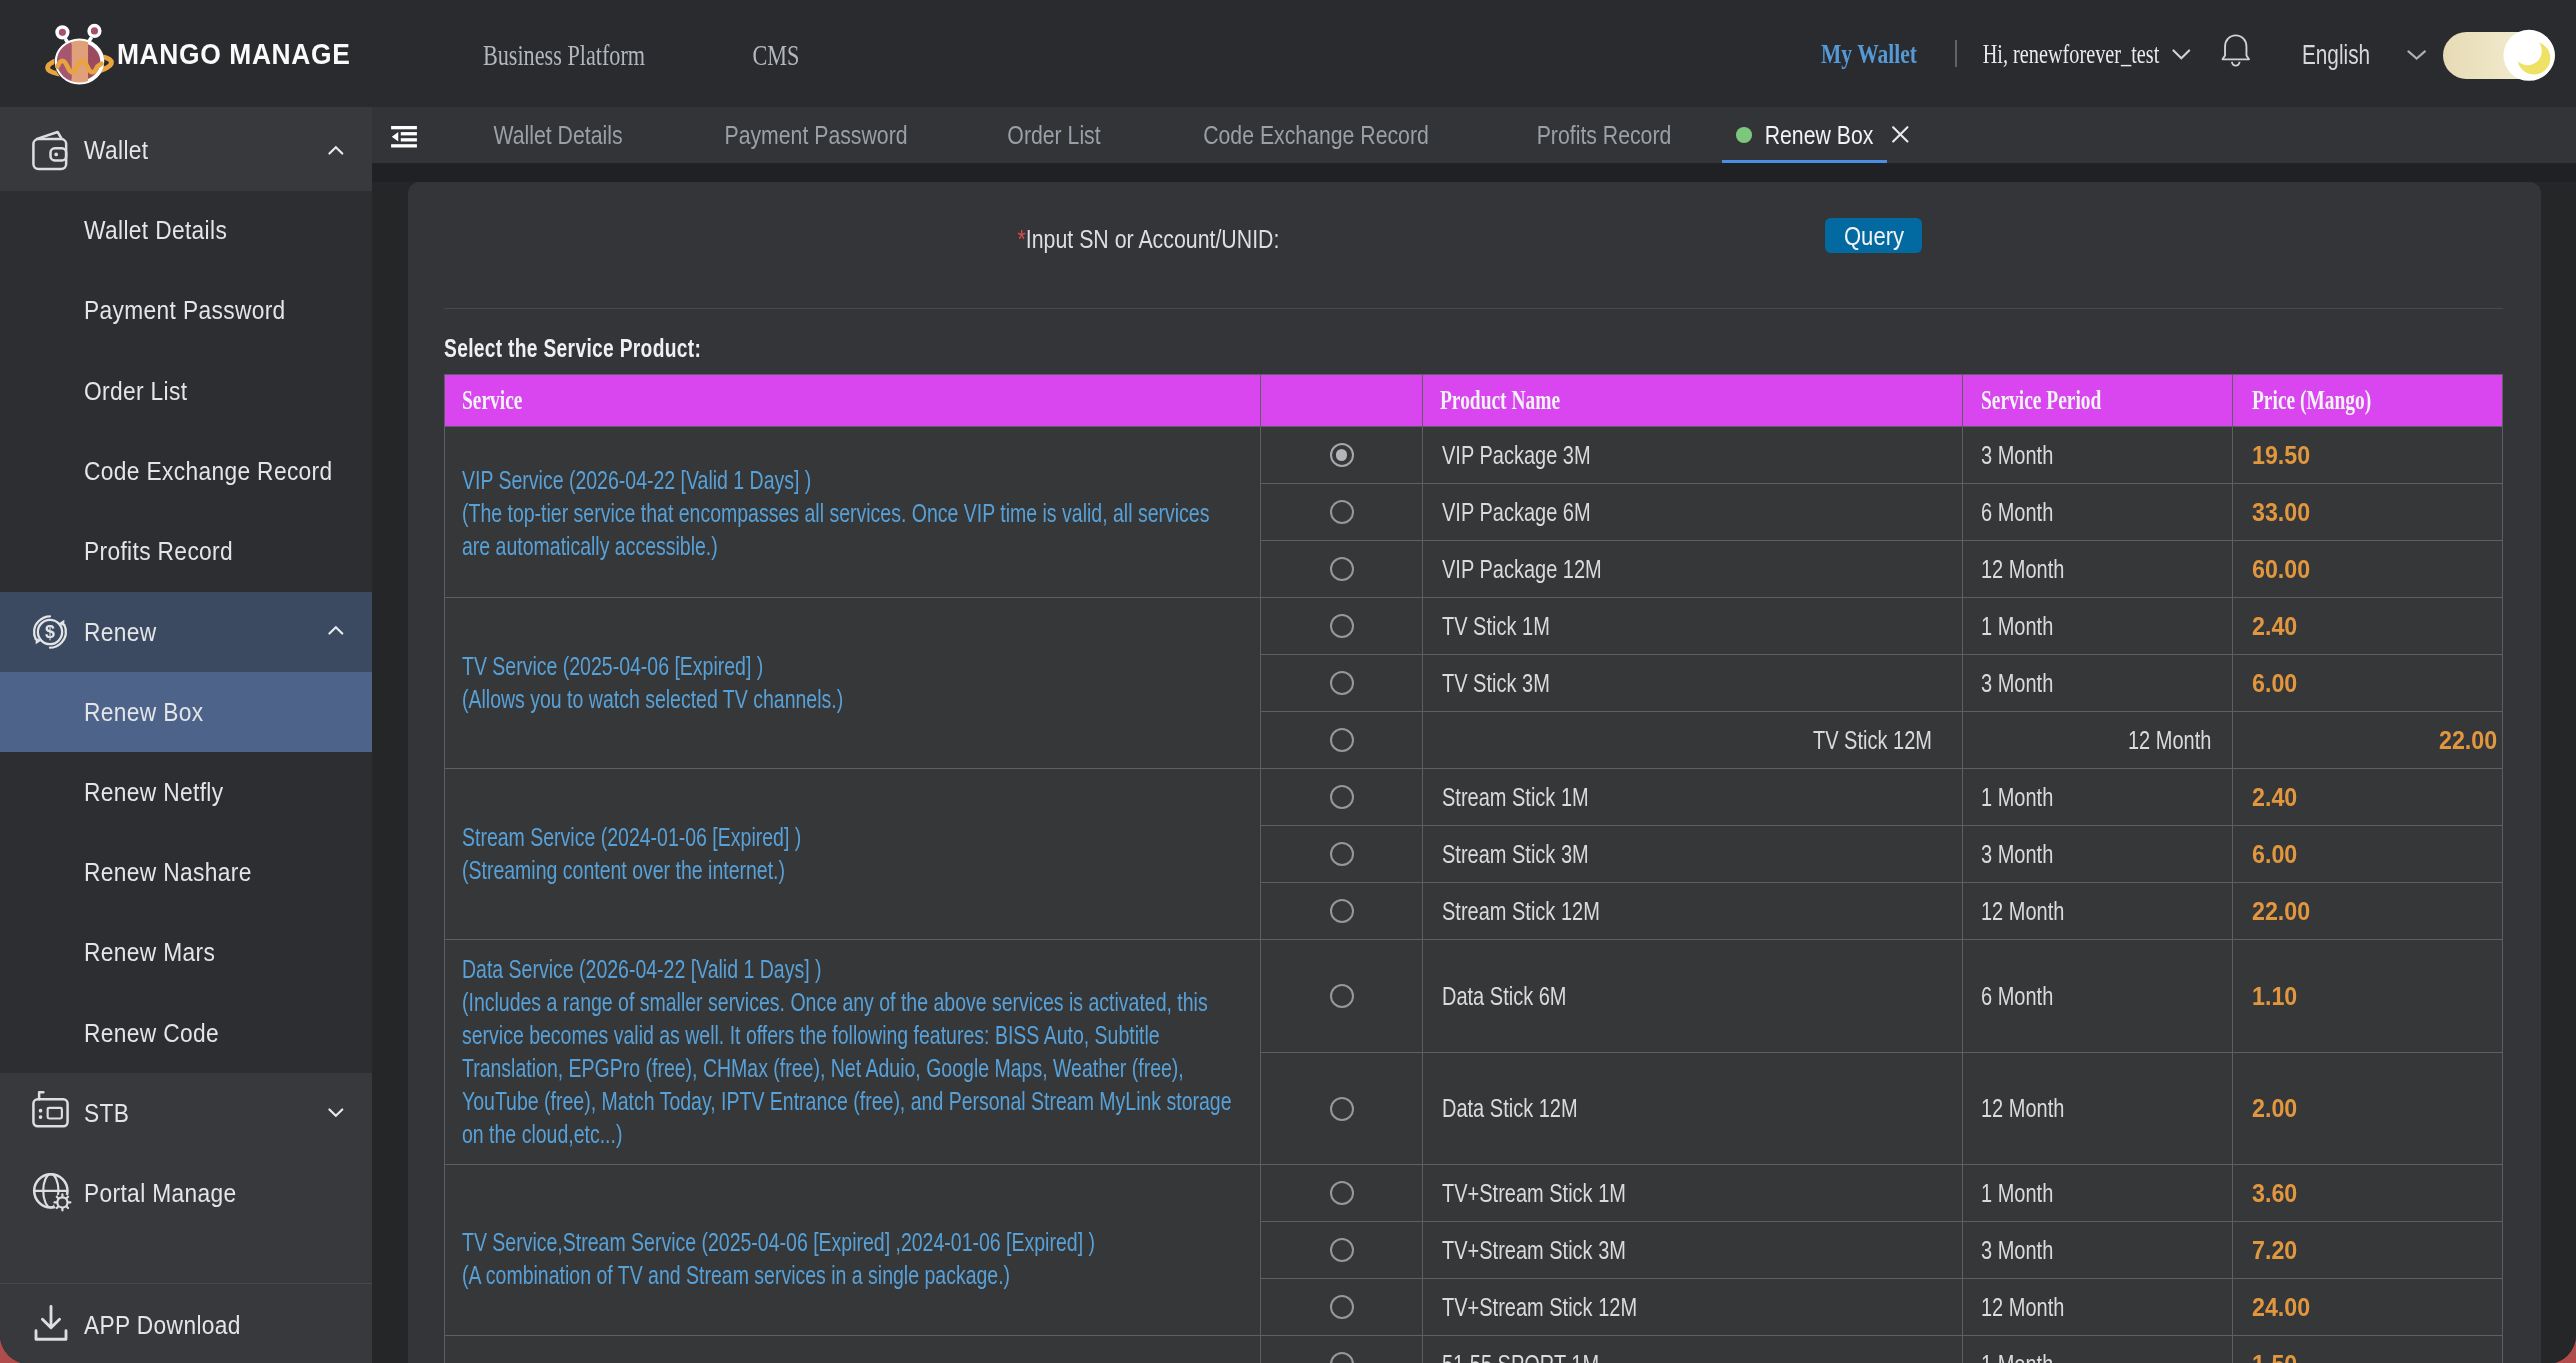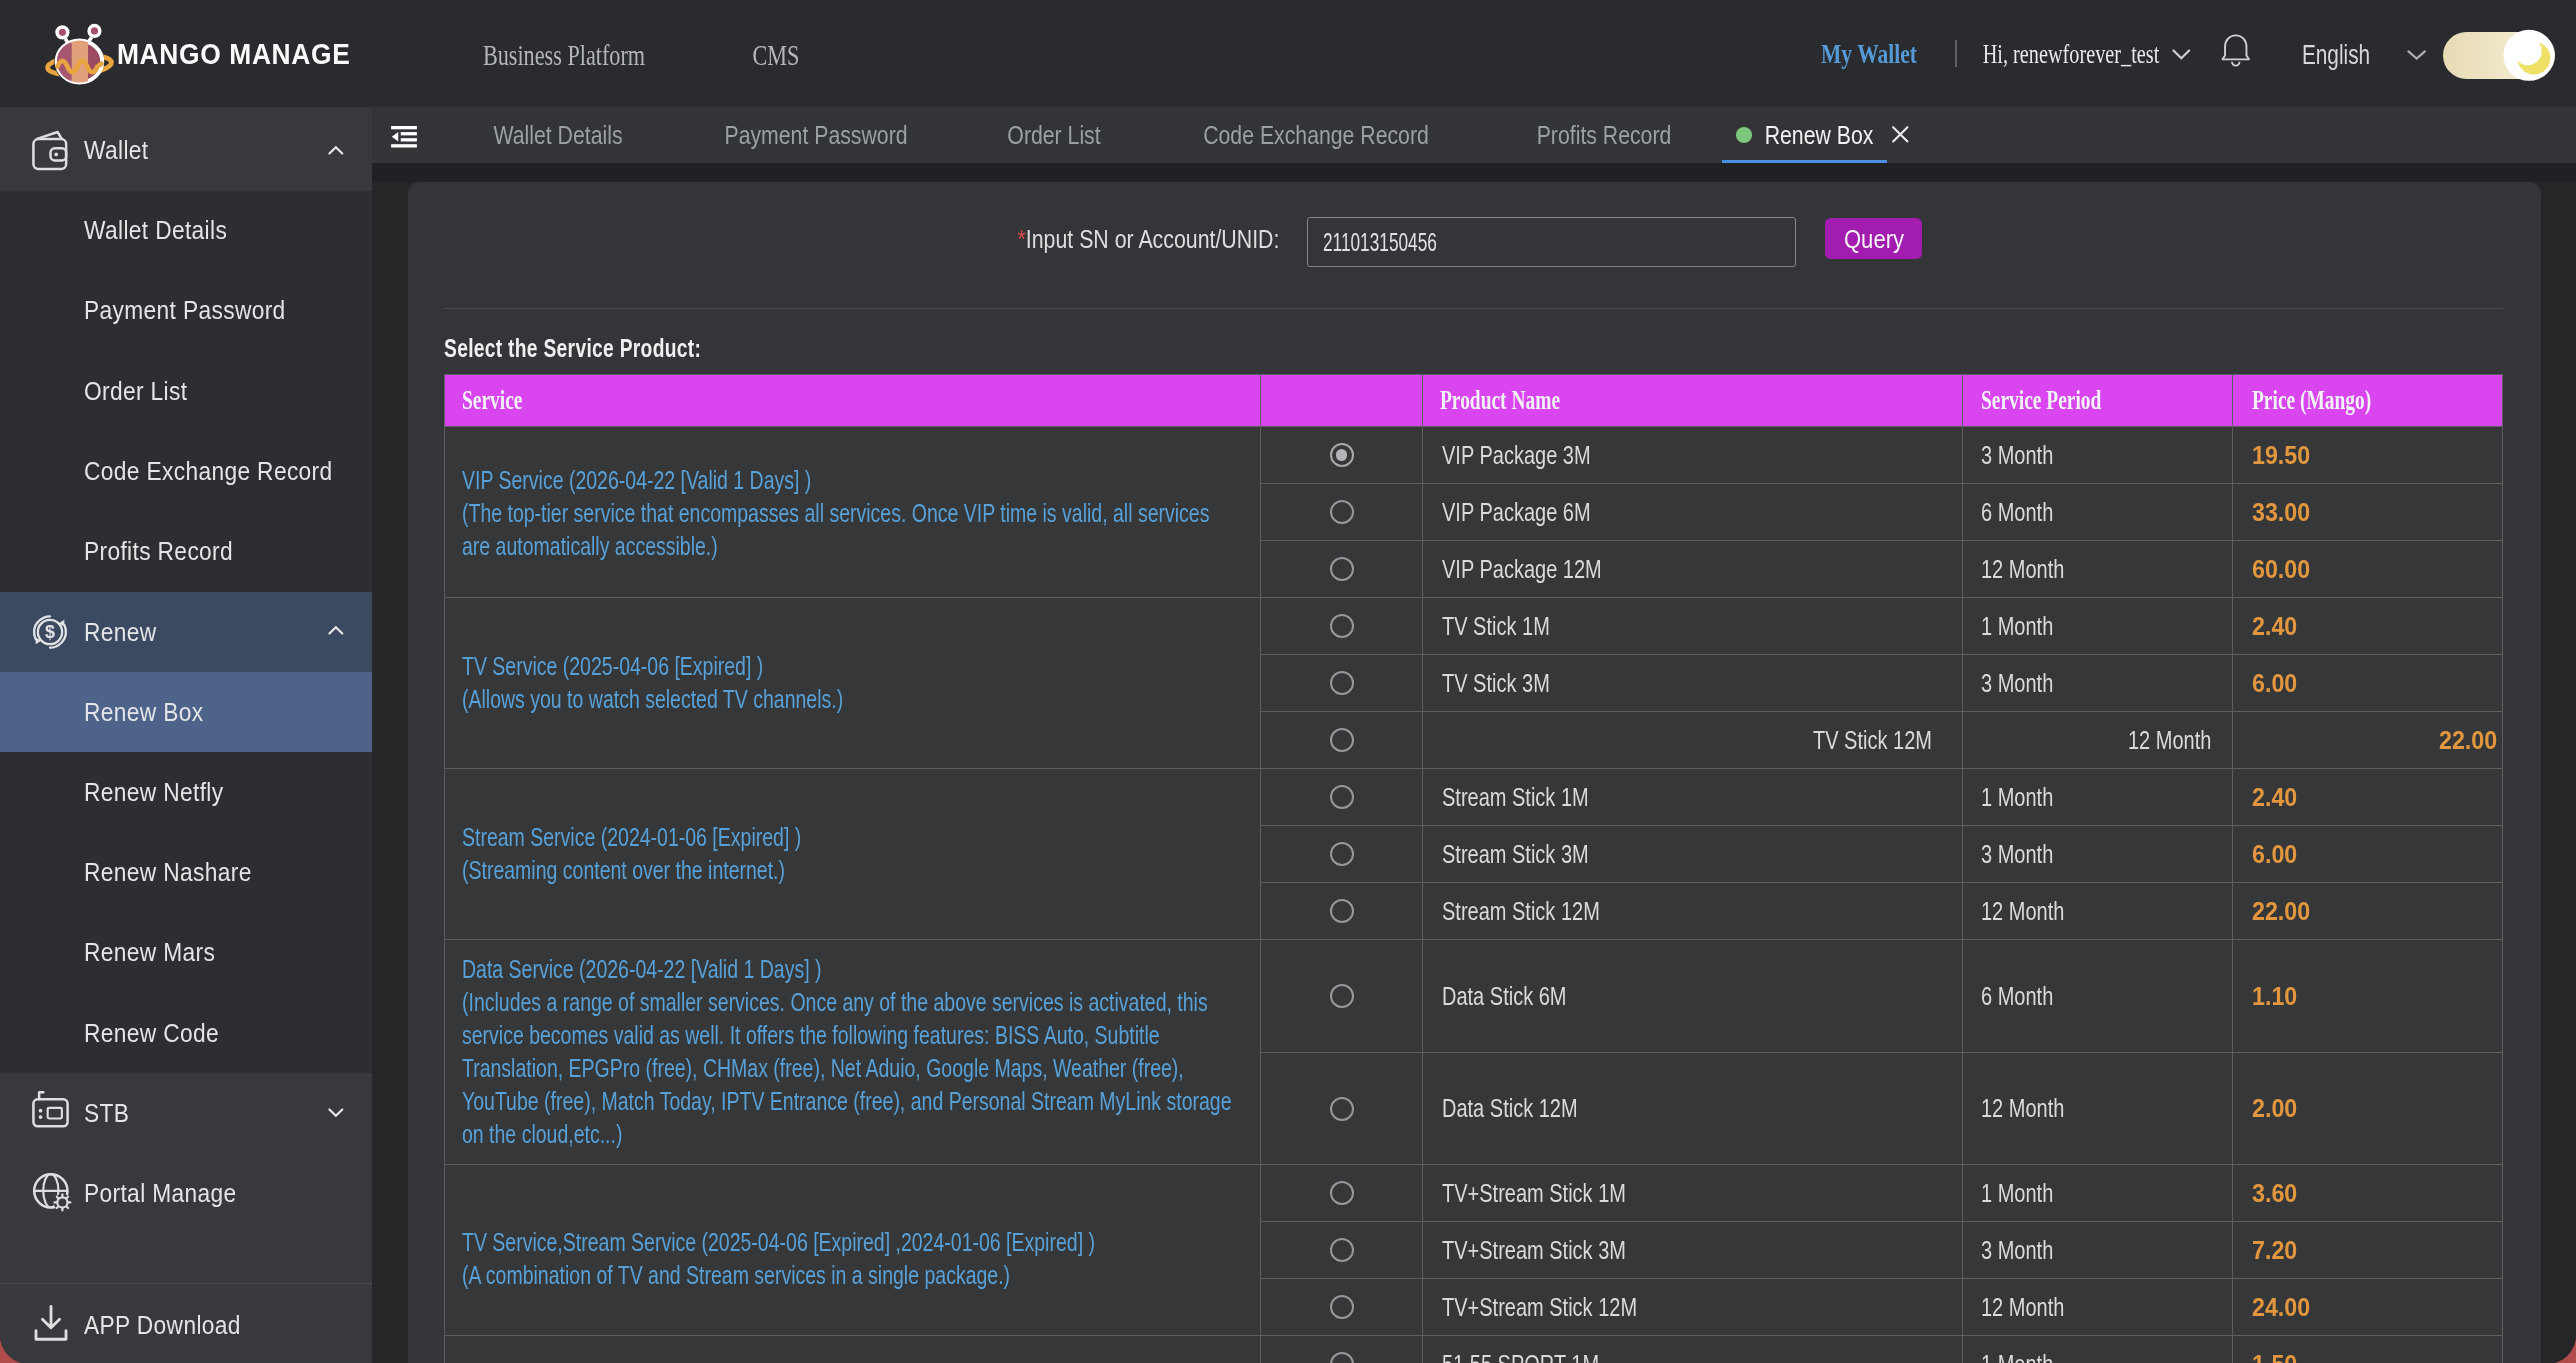--- a/index.html
+++ b/index.html
@@ -11,21 +11,21 @@
   .ctr{transform:translate(-50%,-50%);white-space:nowrap;}
   .serifnav{font-family:"Liberation Serif",serif;font-size:30px;color:#b3b7bd;}
   .mitem{position:absolute;left:84px;transform:translateY(-50%) scaleX(0.875);transform-origin:left center;font-family:"Liberation Sans",sans-serif;font-size:26px;color:#e3e5e7;letter-spacing:0.4px;white-space:nowrap;}
   .tabbar{position:absolute;left:372px;top:107px;width:2204px;height:56px;background:#323438;}
   .tab{position:absolute;top:135px;transform:translate(-50%,-50%) scaleX(0.85);font-family:"Liberation Sans",sans-serif;font-size:25px;color:#9aa0a6;white-space:nowrap;}
   .strip{position:absolute;left:372px;top:163px;width:2204px;height:18.6px;background:#1f2124;}
   .card{position:absolute;left:408px;top:182px;width:2133px;height:1182px;background:#333538;border-radius:11.4px 11.4px 0 0;}
   .qlabel{position:absolute;right:1297px;top:239px;transform:translateY(-50%) scaleX(0.82);transform-origin:right center;font-family:"Liberation Sans",sans-serif;font-size:26px;color:#dddee0;white-space:nowrap;}
   .qinput{position:absolute;left:1307px;top:217px;width:489px;height:50px;border:1.4px solid #85878a;border-radius:2.9px;}
   .qinput span{position:absolute;left:15px;top:50%;transform:translateY(-50%) scaleX(0.69);transform-origin:left center;font-family:"Liberation Sans",sans-serif;font-size:25px;color:#dfe1e3;white-space:nowrap;}
-  .qbtn{position:absolute;left:1825px;top:218px;width:97px;height:41px;background:#a21caf;border-radius:5.7px;}
+  .qbtn{position:absolute;left:1825px;top:218px;width:97px;height:35px;background:#0369a1;border-radius:5.7px;}
   .qbtn span{position:absolute;left:50%;top:50%;transform:translate(-50%,-50%) scaleX(0.85);font-family:"Liberation Sans",sans-serif;font-size:26px;color:#f2f4f6;white-space:nowrap;}
   .hdiv{position:absolute;left:444px;top:308px;width:2059px;height:1.4px;background:#48494d;}
   .seltitle{position:absolute;left:444px;top:348px;transform:translateY(-50%) scaleX(0.74);transform-origin:left center;font-family:"Liberation Sans",sans-serif;font-weight:bold;font-size:26px;color:#eef0f2;letter-spacing:0.4px;white-space:nowrap;}
   table.prod{position:absolute;left:444px;top:374px;width:2059px;border-collapse:collapse;table-layout:fixed;background:#353739;}
   table.prod th, table.prod td{border:1.4px solid #5d5f62;overflow:hidden;padding:0;}
   table.prod th{background:#d946ef;height:52px;text-align:left;}
   th .h{display:inline-block;transform:scaleX(0.72);transform-origin:left center;font-family:"Liberation Serif",serif;font-size:27px;font-weight:bold;color:#f0f2f4;white-space:nowrap;margin-left:17px;}
   td.svc{vertical-align:middle;}
   td.svc .ln{transform:scaleX(0.78);transform-origin:left center;font-family:"Liberation Sans",sans-serif;font-size:25px;line-height:33px;color:#58a1d8;white-space:nowrap;margin-left:17px;}
   td.rad{text-align:center;vertical-align:middle;}
@@ -174,23 +174,20 @@
   <div class="tab" style="left:1316px;">Code Exchange Record</div>
   <div class="tab" style="left:1604px;">Profits Record</div>
   <div class="abs" style="left:1736px;top:127px;width:15.7px;height:15.7px;border-radius:50%;background:#7cc77c;"></div>
   <div class="tab" style="left:1819px;color:#f2f3f4;">Renew Box</div>
   <svg class="abs" style="left:1891px;top:125px;" width="18.6" height="18.6" viewBox="0 0 26 26">
       <path d="M3 3 L23 23 M23 3 L3 23" stroke="#e8e9ea" stroke-width="3" stroke-linecap="round"></path>
     </svg>
   <div class="abs" style="left:1722px;top:160px;width:165px;height:2.9px;background:#4a90e2;"></div>
 
   <div class="qlabel"><span style="color:#e04a4a;">*</span>Input SN or Account/UNID:</div>
-  <div class="qinput">
-      <span>211013150456</span>
-    </div>
   <div class="qbtn">
       <span>Query</span>
     </div>
   <div class="hdiv"></div>
   <div class="seltitle">Select the Service Product:</div>
 
   <table class="prod">
     <colgroup>
         <col style="width:816px">
         <col style="width:162px">

